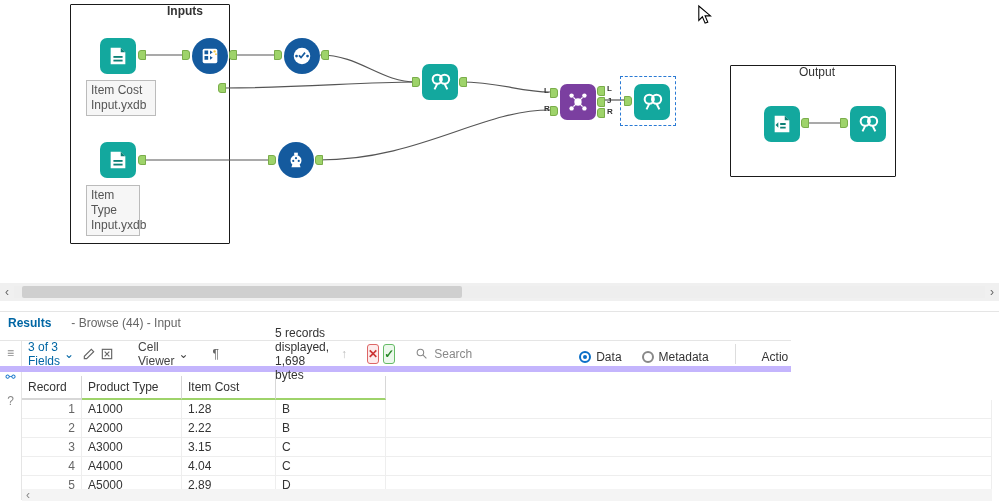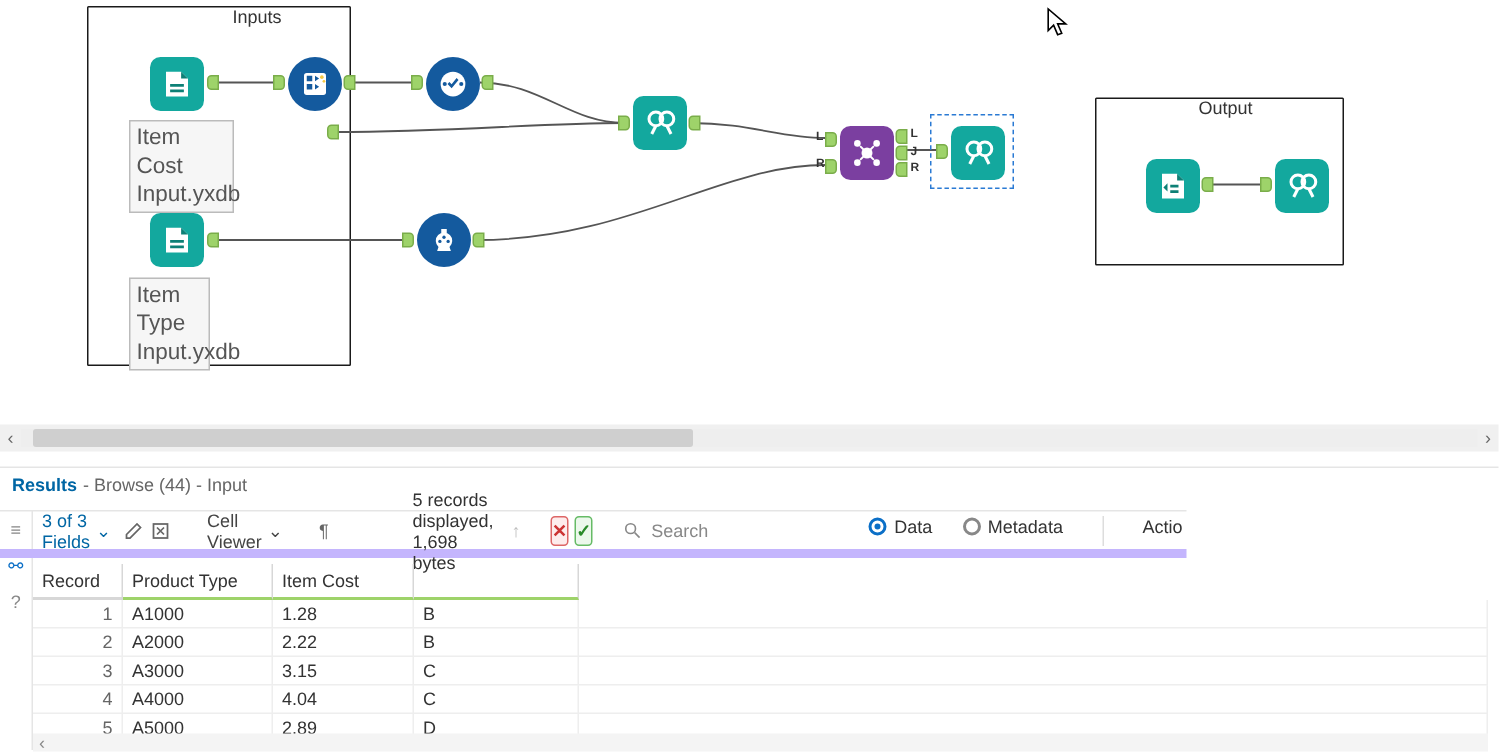--- a/index.html
+++ b/index.html
@@ -45,21 +45,21 @@
     position: absolute;
     width: 8px;
     height: 10px;
     background: #9ed36a;
     border: 1px solid #7aad4a;
   }
   .conn-stub.in  { border-radius: 0 3px 3px 0; }
   .conn-stub.out { border-radius: 3px 0 0 3px; }
   .tool-label {
     position: absolute;
-    font-size: 15px;
+    font-size: 12px;
     color: #555;
     line-height: 1.25;
     border: 1px solid #bbb;
     background: #f6f6f6;
     padding: 2px 4px;
     max-width: 94px;
   }
   .selected-ring {
     position: absolute;
     border: 1.5px dashed #2a7ad4;
@@ -87,21 +87,21 @@
   .hscroll .arrow {
     width: 14px;
     height: 14px;
     display:flex; align-items:center; justify-content:center;
     color:#666;
   }
   .hscroll .track { flex:1; height: 12px; background:#eee; position:relative; }
   .hscroll .thumb { position:absolute; left:8px; top:0; height:12px; width:440px; background:#cfcfcf; border-radius:2px; }
   .results-header {
     position:absolute; top:311px; left:0; width:999px; height:22px;
-    padding: 4px 8px; display:flex; gap:4px; align-items:center;
+    padding: 4px 8px; display:flex; gap:20px; align-items:center;
     font-size: 12px;
     border-top: 1px solid #e5e5e5;
   }
   .results-header .results-label { color:#0066a4; font-weight:600; }
   .results-header .sub { color:#666; }
   .toolbar {
     position:absolute; top:340px; left:0; width:791px; height:32px;
     border-top:1px solid #e5e5e5;
     border-bottom: 6px solid #c4b5fd;
     display:flex; align-items:center;
@@ -109,21 +109,21 @@
     gap: 4px;
   }
   .toolbar .sep { width:1px; height:20px; background:#ddd; margin:0 6px; }
   .toolbar .btn, .toolbar .link { display:flex; align-items:center; gap:4px; padding:2px 4px; color:#444; }
   .toolbar .primary-link { color:#0066a4; }
   .icon-btn { width:20px; height:20px; display:flex; align-items:center; justify-content:center; color:#666; }
   .pill { border:1px solid; width:22px;height:20px; border-radius:3px; display:flex;align-items:center;justify-content:center; font-weight:bold; }
   .pill.reject { border-color:#d66; color:#c33; background:#fdecec; }
   .pill.accept { border-color:#6b6; color:#2a8a2a; background:#ecf8ec; }
   .search { display:flex; align-items:center; gap:6px; color:#888; min-width:160px; }
-  .radio-group { display:flex; gap:20px; margin-left:auto; padding-right:10px; align-items:flex-start; }
+  .radio-group { display:flex; gap:20px; margin-left:auto; padding-right:10px; align-items:flex-end; }
   .radio { display:flex; align-items:center; gap:5px; }
   .radio .dot { width:12px;height:12px;border-radius:50%;border:2px solid #888; position:relative; }
   .radio.selected .dot { border-color:#0b6fc7; }
   .radio.selected .dot::after { content:""; position:absolute; left:2px; top:2px; width:4px;height:4px;border-radius:50%; background:#0b6fc7; }
   .left-rail {
     position:absolute; top:340px; left:0; width:22px; height:160px;
     border-right:1px solid #e5e5e5;
     display:flex; flex-direction:column; align-items:center; gap:10px; padding-top:6px;
     color:#888;
     background:#fff;
@@ -145,21 +145,21 @@
     display:flex; align-items:center;
   }
   .bottom-scroll .arrow { width:12px; color:#888; text-align:center; }
   .lbl-side { position:absolute; font-size:8px; font-weight:bold; color:#333; }
 </style>
 </head>
 <body>
 
 <div class="canvas">
 
-  <div class="container-box" style="left:58px; top:4px; width:176px; height:240px;">
+  <div class="container-box" style="left:70px; top:4px; width:160px; height:240px;font-weight:bold;">
     <div class="container-label" style="left:92px;">Inputs</div>
   </div>
 
   <div class="container-box" style="left:730px; top:65px; width:166px; height:112px;">
     <div class="container-label" style="left:64px;">Output</div>
   </div>
 
   <svg class="wire">
     <g stroke="#555" stroke-width="1.2" fill="none">
       <path d="M140,55 L186,55"></path>

